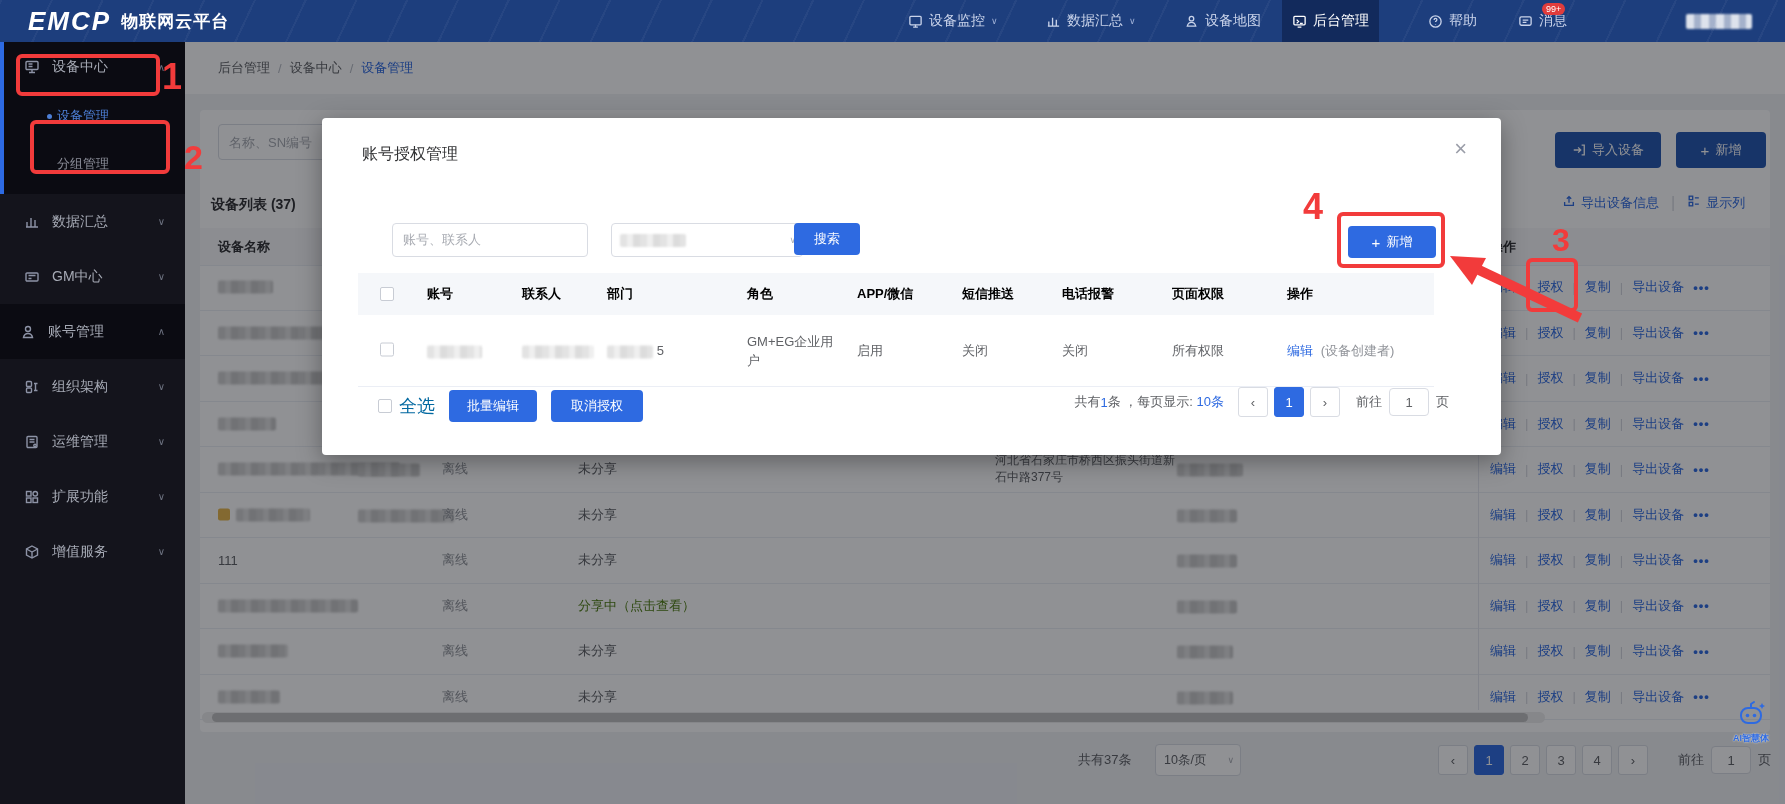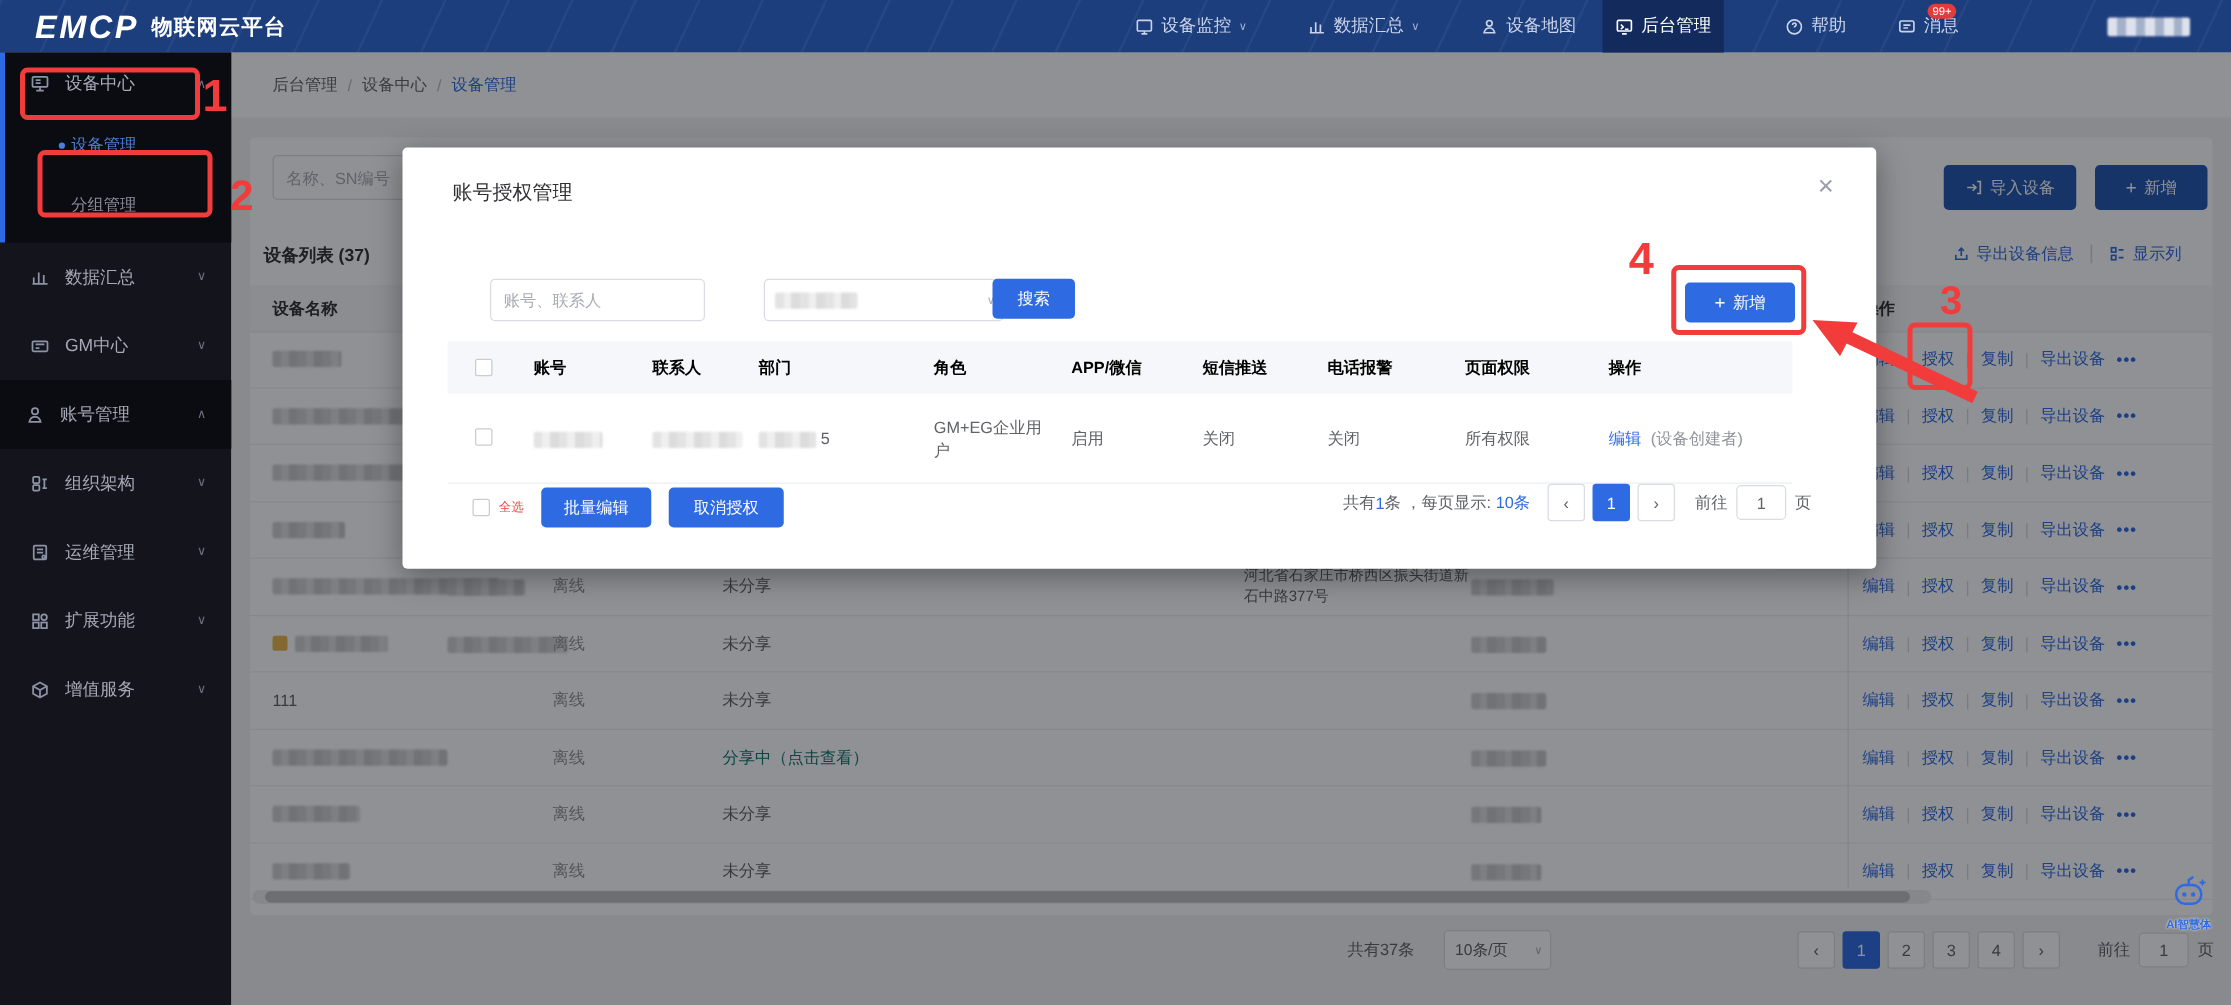--- a/index.html
+++ b/index.html
@@ -40,30 +40,30 @@
   .crumb.last{color:#2e6ae1;}
   #card{position:absolute;left:200px;top:110px;width:1570px;height:622px;background:#fff;border-radius:4px;z-index:1;}
   .input{background:#fff;border:1px solid #d9dce3;border-radius:4px;font-size:13px;color:#606266;padding:0 10px;box-sizing:border-box;}
   .input::placeholder{color:#a8abb2;}
   .btn{display:flex;align-items:center;justify-content:center;gap:6px;border-radius:4px;font-size:13px;cursor:pointer;box-sizing:border-box;}
   .btn-primary{background:#2e6ae1;color:#fff;}
   .btn-dark{background:#2356b0;color:#fff;}
   .lk{color:#2e6ae1;cursor:pointer;}
   .sep{color:#d4d7de;}
   .list-title{font-size:14px;font-weight:bold;color:#303133;}
-  .tool-link{display:flex;align-items:center;gap:5px;color:#2e6ae1;font-size:13px;cursor:pointer;}
+  .tool-link{display:flex;align-items:flex-start;gap:5px;color:#2e6ae1;font-size:13px;cursor:pointer;}
   #thead{position:absolute;left:200px;top:228px;width:1570px;height:37px;background:#f7f8fa;z-index:1;border-bottom:1px solid #ebeef5;}
   .thcell{position:absolute;top:50%;transform:translateY(-50%);font-size:13px;font-weight:bold;color:#303133;}
   #rows{position:absolute;left:200px;top:265px;width:1570px;z-index:1;}
   .drow{position:relative;height:44.5px;border-bottom:1px solid #ebeef5;}
   .cell{position:absolute;top:50%;transform:translateY(-50%);font-size:13px;color:#606266;white-space:nowrap;}
   .c-name{left:18px;display:flex;align-items:center;gap:6px;}
   .warn-ic{width:12px;height:12px;background:#e8b64b;border-radius:2px;display:inline-block;}
   .c-sn{left:158px;} .c-status{left:242px;color:#909399;} .c-share{left:378px;}
-  .c-share.blue{color:#0f766e;}
+  .c-share.blue{color:#4d7c0f;}
   .c-addr{left:795px;font-size:12px;line-height:17px;}
   .c-maint{left:977px;}
   .c-actions{left:1290px;display:flex;align-items:center;gap:9px;font-size:13px;}
   .more{font-weight:bold;letter-spacing:1px;}
   #fixcol-divider{position:absolute;left:1478px;top:228px;width:1px;height:482px;background:#e6e8ee;z-index:1;}
   
   #hscroll{position:absolute;left:202px;top:712px;width:1343px;height:11px;background:#ededed;border-radius:6px;z-index:1;}
   #hscroll .thumb{position:absolute;left:10px;top:1px;width:1316px;height:9px;background:#bfbfbf;border-radius:5px;}
   
   .pagerow{position:absolute;top:744px;height:32px;display:flex;align-items:center;z-index:1;font-size:13px;color:#606266;}
@@ -564,21 +564,21 @@
     <input class="input goto-input" value="1" style="">
     <span>页</span>
   </div>
 
   <div id="overlay"></div>
 
   <div id="modal">
     <div class="m-title">账号授权管理</div>
     <div class="m-close">×</div>
 
-    <input class="input abs" style="left: 70px; top: 105px; width: 172px; height: 34px;" placeholder="账号、联系人">
+    <input class="input abs" style="left: 70px; top: 105px; width: 196px; height: 34px; font-family: Liberation Mono, monospace;" placeholder="账号、联系人">
     <div class="selbox abs" style="left:258px;top:105px;width:182px;height:32px">
       <span class="blur light" style="width:66px"></span>
       <span class="chev">∨</span>
     </div>
     <div class="btn btn-primary abs" style="left:472px;top:105px;width:66px;height:32px">
       <span>搜索</span>
     </div>
     <div class="btn btn-primary abs" style="left:1026px;top:108px;width:88px;height:32px">
       <span style="font-size:15px;">+</span>
       <span>新增</span>
@@ -610,21 +610,21 @@
       <span class="mcell" style="left:704px">关闭</span>
       <span class="mcell" style="left:814px">所有权限</span>
       <span class="mcell" style="left:929px;white-space:nowrap">
         <span class="lk">编辑</span>
         <span class="gray-note" style="margin-left:4px">(设备创建者)</span>
       </span>
     </div>
 
     <div class="m-footer">
       <span class="cb" style="margin-left:20px"></span>
-      <span style="font-size:10px;color:#ef4444;margin:0 14px 0 7px">全选</span>
+      <span style="font-size:18px;color:#0369a1;margin:0 14px 0 7px">全选</span>
       <div class="btn btn-primary" style="width:88px;height:32px">
           <span>批量编辑</span>
         </div>
       <div class="btn btn-primary" style="width:92px;height:32px;margin-left:14px">
           <span>取消授权</span>
         </div>
     </div>
 
     <div class="m-pager">
       <span>共有</span><span class="blue-txt">1</span><span>条 ，每页显示:</span>&nbsp;<span class="blue-txt">10条</span>

